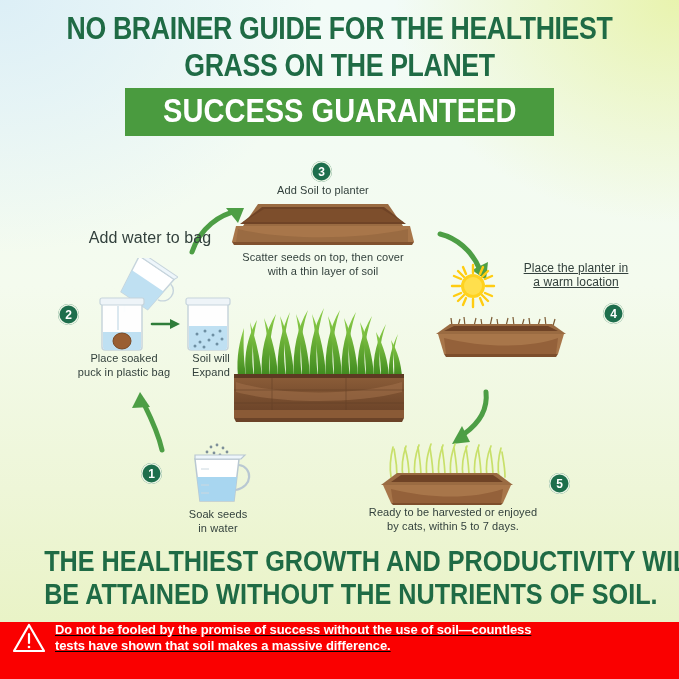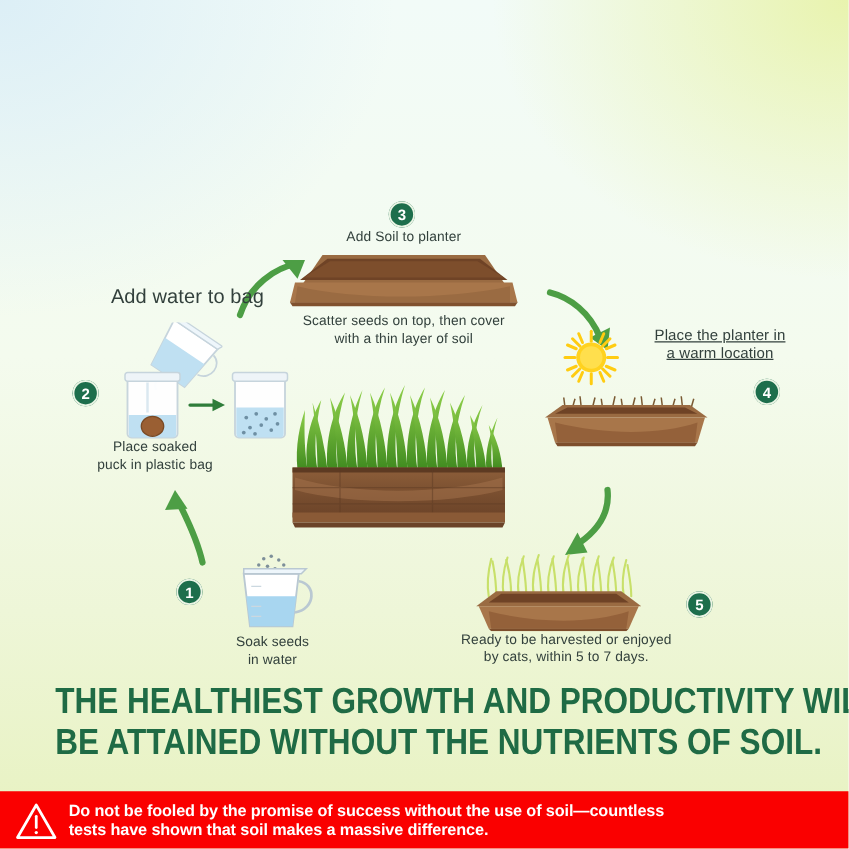--- a/index.html
+++ b/index.html
@@ -108,42 +108,52 @@
     transform: scaleX(0.87);
     transform-origin: center;
     white-space: nowrap;
   }
 
   
   .warning-bar {
     position: absolute;
     left: 0; bottom: 0;
     width: 679px;
-    height: 46px;
+    height: 57px;
     background: #fa0000;
     display: flex;
-    align-items: center;
+    align-items: flex-start;
     padding: 0 12px;
     box-sizing: border-box;
+    text-decoration: underline;
   }
   .warning-icon { flex: 0 0 auto; margin-right: 9px; }
   .warning-text {
     color: #ffffff;
     font-size: 13px;
     line-height: 15.5px;
     font-weight: 700;
     white-space: pre-line;
     letter-spacing: -0.1px;
   }
 </style>
 </head>
 <body>
 
 <div id="infographic">
 
+  <div class="headline">
+    <div class="headline-line">NO BRAINER GUIDE FOR THE HEALTHIEST</div>
+    <div class="headline-line">GRASS ON THE PLANET</div>
+    <div class="banner-wrap">
+      <div class="banner">
+        <div class="banner-text">SUCCESS GUARANTEED</div>
+      </div>
+    </div>
+  </div>
 
   <div class="badge" style="left:311px; top:161px;">3</div>
   <div class="cap" style="left:238px; top:184px; width:170px;">Add Soil to planter</div>
 
   <svg class="art" style="left:228px; top:198px;" width="190" height="50" viewBox="0 0 190 50">
     <polygon points="30,6 160,6 186,44 4,44" fill="#9a6b42"></polygon>
     <polygon points="34,9 156,9 178,26 12,26" fill="#6f4326"></polygon>
     <polygon points="36,11 154,11 175,24 15,24" fill="#7d4e2c"></polygon>
     <polygon points="8,28 182,28 186,44 4,44" fill="#a8764a"></polygon>
     <path d="M10,31 C55,42 130,42 180,31 L180,44 L8,44 Z" fill="#9a6b42"></path>
@@ -202,20 +212,22 @@
         <circle cx="27" cy="44" r="1.5"></circle>
       <circle cx="35" cy="48" r="1.5"></circle>
         <circle cx="22" cy="51" r="1.5"></circle>
       <circle cx="40" cy="43" r="1.5"></circle>
         <circle cx="13" cy="50" r="1.5"></circle>
     </g>
   </svg>
 
   <div class="cap" style="left:74px; top:352px; width:100px;text-align:center;">Place soaked
 puck in plastic bag</div>
+  <div class="cap" style="left:172px; top:352px; width:78px;">Soil will
+Expand</div>
 
   <svg class="art" style="left:449px; top:262px;" width="48" height="48" viewBox="0 0 48 48">
     <g stroke="#ffcc11" stroke-width="2.4" stroke-linecap="round">
       <line x1="24" y1="3" x2="24" y2="11"></line>
         <line x1="24" y1="37" x2="24" y2="45"></line>
       <line x1="3" y1="24" x2="11" y2="24"></line>
         <line x1="37" y1="24" x2="45" y2="24"></line>
       <line x1="9" y1="9" x2="15" y2="15"></line>
         <line x1="33" y1="33" x2="39" y2="39"></line>
       <line x1="9" y1="39" x2="15" y2="33"></line>

